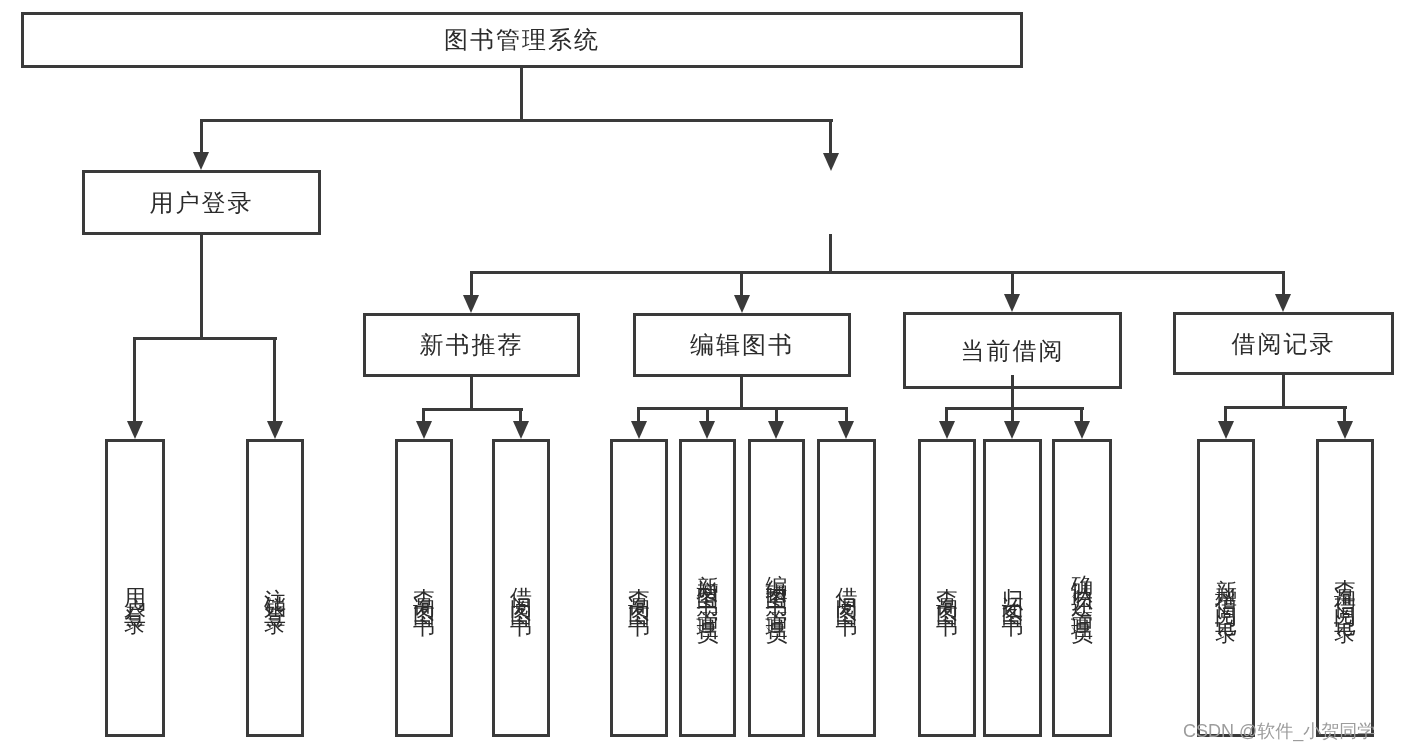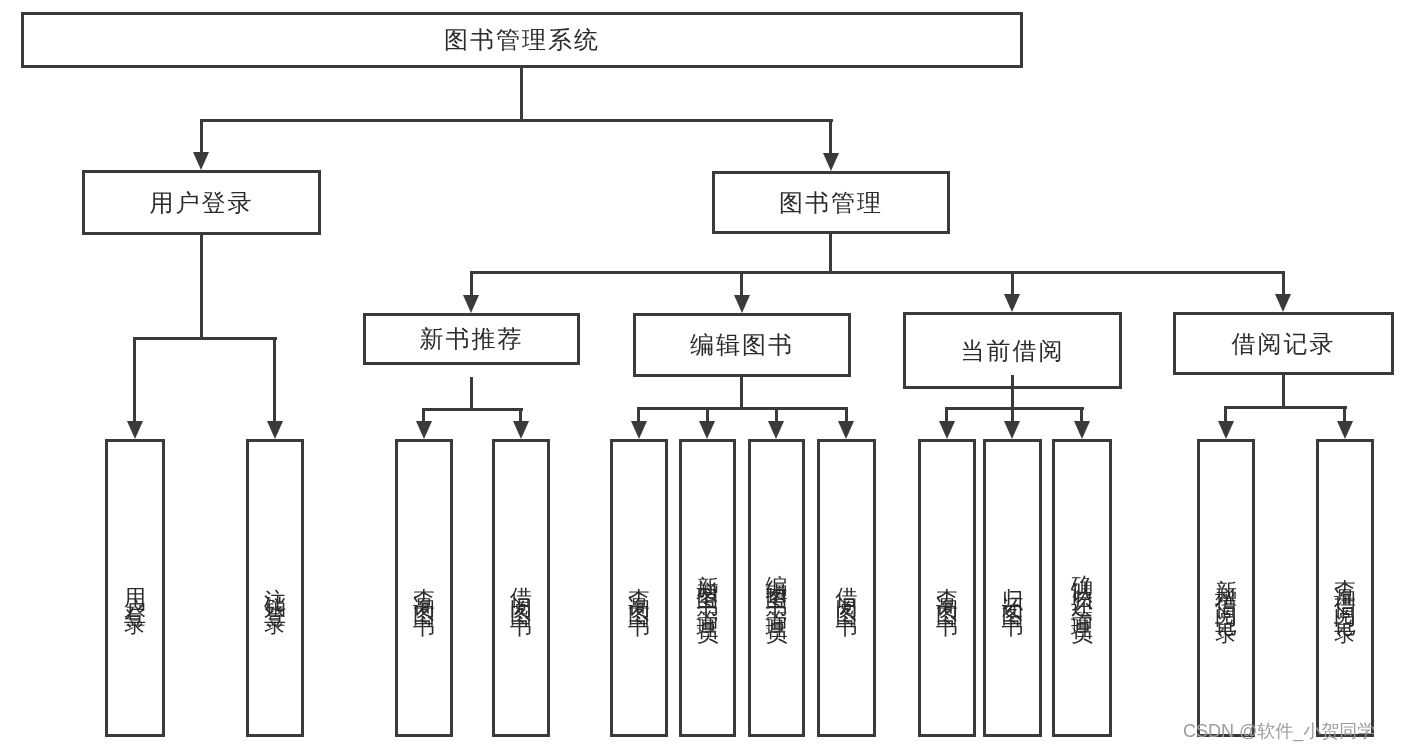--- a/index.html
+++ b/index.html
@@ -71,43 +71,40 @@
   <div class="vline" style="left:520px;top:66px;width:3px;height:55px;"></div>
   <div class="hline" style="left:200px;top:119px;width:633px;height:3px;"></div>
   <div class="vline" style="left:200px;top:119px;width:3px;height:36px;"></div>
   <div class="arrow" style="left:193px;top:152px;"></div>
   <div class="vline" style="left:829px;top:119px;width:3px;height:37px;"></div>
   <div class="arrow" style="left:823px;top:153px;"></div>
 
   <div class="box hbox" style="left:82px;top:170px;width:239px;height:65px;">
     <span>用户登录</span>
   </div>
-  <div class="box hbox" style="left:712px;top:171px;width:238px;height:63px;">
-    <span>图书管理</span>
-  </div>
 
   <div class="vline" style="left:200px;top:235px;width:3px;height:104px;"></div>
   <div class="hline" style="left:133px;top:337px;width:144px;height:3px;"></div>
   <div class="vline" style="left:133px;top:337px;width:3px;height:86px;"></div>
   <div class="arrow" style="left:127px;top:421px;"></div>
   <div class="vline" style="left:273px;top:337px;width:3px;height:86px;"></div>
   <div class="arrow" style="left:267px;top:421px;"></div>
 
   <div class="vline" style="left:829px;top:234px;width:3px;height:40px;"></div>
   <div class="hline" style="left:470px;top:271px;width:815px;height:3px;"></div>
   <div class="vline" style="left:470px;top:271px;width:3px;height:27px;"></div>
   <div class="arrow" style="left:463px;top:295px;"></div>
   <div class="vline" style="left:740px;top:271px;width:3px;height:27px;"></div>
   <div class="arrow" style="left:734px;top:295px;"></div>
   <div class="vline" style="left:1011px;top:271px;width:3px;height:26px;"></div>
   <div class="arrow" style="left:1004px;top:294px;"></div>
   <div class="vline" style="left:1282px;top:271px;width:3px;height:26px;"></div>
   <div class="arrow" style="left:1275px;top:294px;"></div>
 
-  <div class="box hbox" style="left:363px;top:313px;width:217px;height:52px;">
+  <div class="box hbox" style="left:363px;top:313px;width:217px;height:64px;">
     <span>新书推荐</span>
   </div>
   <div class="box hbox" style="left:633px;top:313px;width:218px;height:64px;">
     <span>编辑图书</span>
   </div>
   <div class="box hbox" style="left:903px;top:312px;width:219px;height:77px;">
     <span>当前借阅</span>
   </div>
   <div class="box hbox" style="left:1173px;top:312px;width:221px;height:63px;">
     <span>借阅记录</span>

